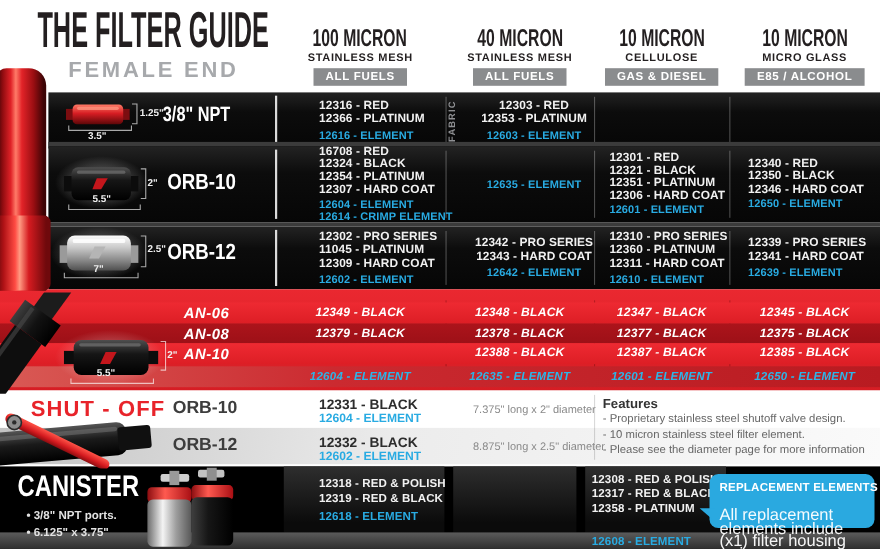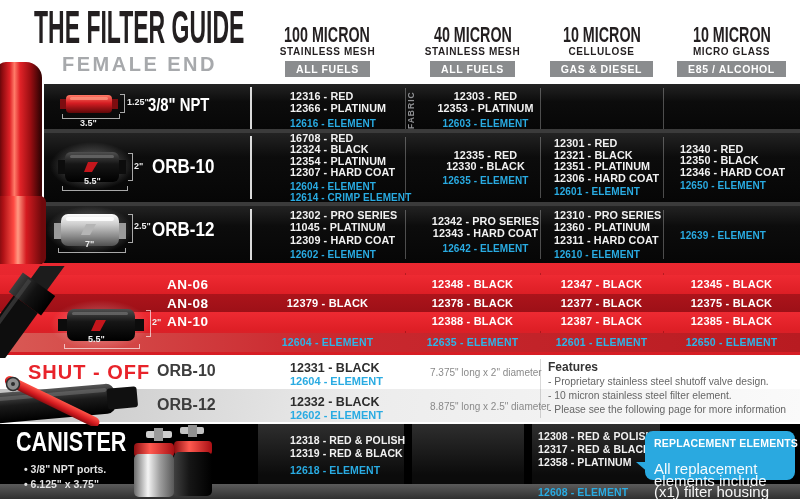--- a/index.html
+++ b/index.html
@@ -41,21 +41,21 @@
   .rowlabel{position:absolute;color:#fff;font-weight:bold;z-index:6;white-space:nowrap;}
   .fabric{position:absolute;left:406px;top:93px;height:36px;width:12px;writing-mode:vertical-rl;
         transform:rotate(180deg);color:#8f9093;font-size:8.5px;font-weight:bold;letter-spacing:1px;z-index:4;}
   .dim{position:absolute;color:#eee;font-size:9px;font-weight:bold;z-index:6;white-space:nowrap;}
   .dimv{position:absolute;width:4px;border:1px solid rgba(255,255,255,.65);border-left:none;z-index:5;}
   .dimh{position:absolute;height:4px;border:1px solid rgba(255,255,255,.65);border-top:none;z-index:5;}
   .glow{position:absolute;background:radial-gradient(closest-side,rgba(255,255,255,.45),rgba(255,255,255,0));z-index:4;}
 
   
   .male{left:0;top:263px;width:800px;height:92px;background:linear-gradient(180deg,#ea2830 0%,#d61d24 100%);}
-  .mband{position:absolute;left:0;right:0;}
+  .mband{position:absolute;left:0;right:0;font-style:italic;}
   .mb-an06{top:12px;height:19px;background:linear-gradient(180deg,#ee2a32,#dd1e25);}
   .mb-an08{top:31px;height:18px;background:linear-gradient(180deg,#ac141b,#9d1017);}
   .mb-an10{top:49px;height:19px;background:linear-gradient(180deg,#ee2a32,#dd1e25);}
   .mb-el  {top:70px;height:19px;background:linear-gradient(90deg,#d95a55 0%,#cb2a30 38%,#b81b21 100%);}
   .mcell{position:absolute;top:0;height:100%;text-align:center;color:#fff;font-size:11px;font-weight:bold;
         line-height:19px;letter-spacing:.2px;}
   .mb-el .mcell{color:#29d2f5;color:#2db5e8;font-size:10.5px;}
   .mlabel{position:absolute;left:167px;top:0;color:#fff;font-size:13.5px;font-weight:bold;line-height:19px;letter-spacing:.5px;}
   .mline{position:absolute;top:10px;bottom:4px;width:1px;background:rgba(70,0,0,.30);}
   .mhead{left:44px;top:8px;color:#fff;font-size:22px;font-weight:bold;letter-spacing:1px;white-space:nowrap;}
@@ -189,24 +189,20 @@
           <div>12324 - BLACK</div>
           <div>12354 - PLATINUM</div>
           <div>12307 - HARD COAT</div>
         </div>
       <div class="elements">
           <div>12604 - ELEMENT</div>
           <div>12614 - CRIMP ELEMENT</div>
         </div>
     </div>
     <div class="fcell col1 tight">
-      <div class="parts">
-          <div>12335 - RED</div>
-          <div>12330 - BLACK</div>
-        </div>
       <div class="elements">
           <div>12635 - ELEMENT</div>
         </div>
     </div>
     <div class="fcell col2 tight">
       <div class="parts">
           <div>12301 - RED</div>
           <div>12321 - BLACK</div>
           <div>12351 - PLATINUM</div>
           <div>12306 - HARD COAT</div>
@@ -280,20 +276,24 @@
       <div class="parts">
           <div>12310 - PRO SERIES</div>
           <div>12360 - PLATINUM</div>
           <div>12311 - HARD COAT</div>
         </div>
       <div class="elements">
           <div>12610 - ELEMENT</div>
         </div>
     </div>
     <div class="fcell col3">
+      <div class="parts">
+          <div>12339 - PRO SERIES</div>
+          <div>12341 - HARD COAT</div>
+        </div>
       <div class="elements">
           <div>12639 - ELEMENT</div>
         </div>
     </div>
   </div>
   <div class="abs rowlabel" style="left:152px;top:218px;font-size:20px;">
     <span class="cond" style="transform:scaleX(.85);">ORB-12</span>
   </div>
   <div class="abs glow" style="left:46px;top:206px;width:88px;height:48px;"></div>
   <svg class="abs photo" style="left:54px;top:210px;" width="72" height="40" viewBox="0 0 72 40">
@@ -321,20 +321,21 @@
 
   <div class="abs male">
     <div class="mline" style="left:405px;"></div>
     <div class="mline" style="left:540px;"></div>
     <div class="mline" style="left:663px;"></div>
 
     <div class="abs mhead">MALE END</div>
 
     <div class="mband mb-an06">
       <div class="mlabel">AN-06</div>
+      <div class="mcell col0">12349 - BLACK</div>
       <div class="mcell col1">12348 - BLACK</div>
       <div class="mcell col2">12347 - BLACK</div>
       <div class="mcell col3">12345 - BLACK</div>
     </div>
     <div class="mband mb-an08">
       <div class="mlabel">AN-08</div>
       <div class="mcell col0">12379 - BLACK</div>
       <div class="mcell col1">12378 - BLACK</div>
       <div class="mcell col2">12377 - BLACK</div>
       <div class="mcell col3">12375 - BLACK</div>
@@ -402,21 +403,21 @@
     <div class="so-label" style="top:41px;">ORB-12</div>
     <div class="so-part" style="top:40px;">12332 - BLACK</div>
     <div class="so-el" style="top:54px;">12602 - ELEMENT</div>
     <div class="so-size" style="top:46px;">8.875" long x 2.5" diameter</div>
 
     <div class="features">
       <div class="ft">Features</div>
       <div class="fl">
           <div>- Proprietary stainless steel shutoff valve design.</div>
           <div>- 10 micron stainless steel filter element.</div>
-          <div>- Please see the following page for more information</div>
+          <div>- Please see the diameter page for more information</div>
         </div>
     </div>
   </div>
 
   <svg class="abs photo" style="left:-4px;top:370px;" width="160" height="56" viewBox="0 0 160 56">
     <defs>
       <linearGradient id="tg" x1="0" y1="0" x2="0" y2="1">
         <stop offset="0" stop-color="#555"></stop>
           <stop offset=".45" stop-color="#1a1a1a"></stop>
           <stop offset="1" stop-color="#000"></stop>

